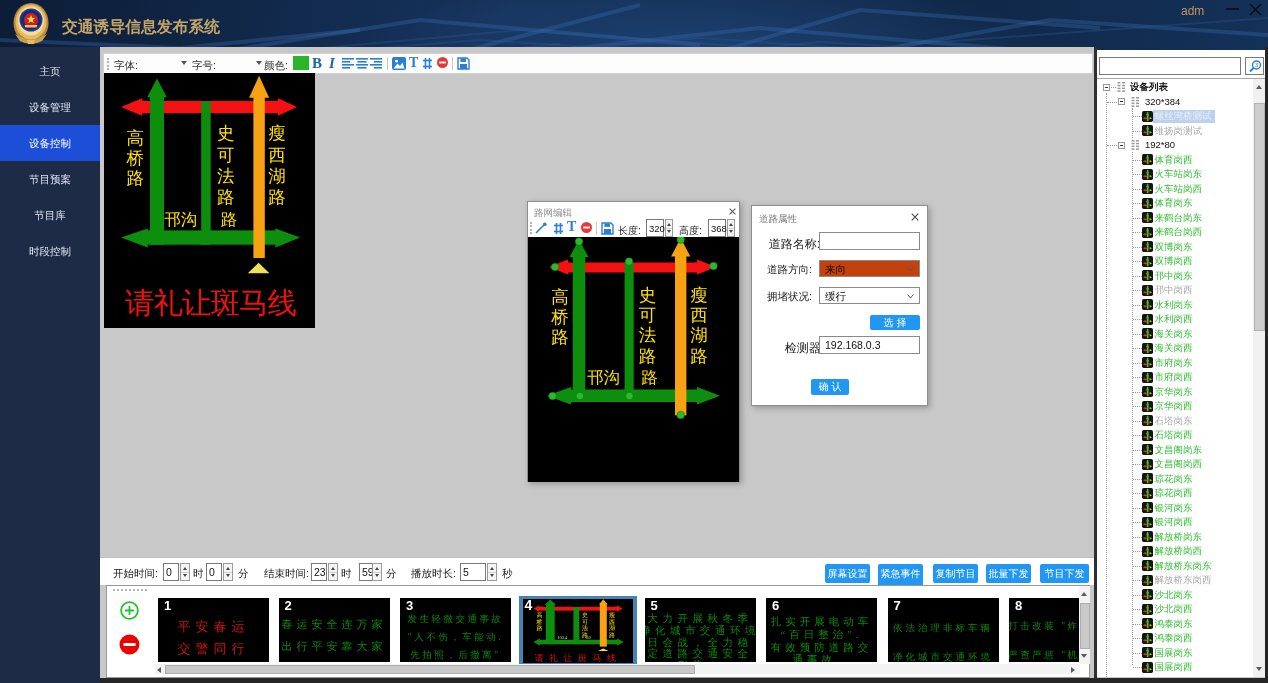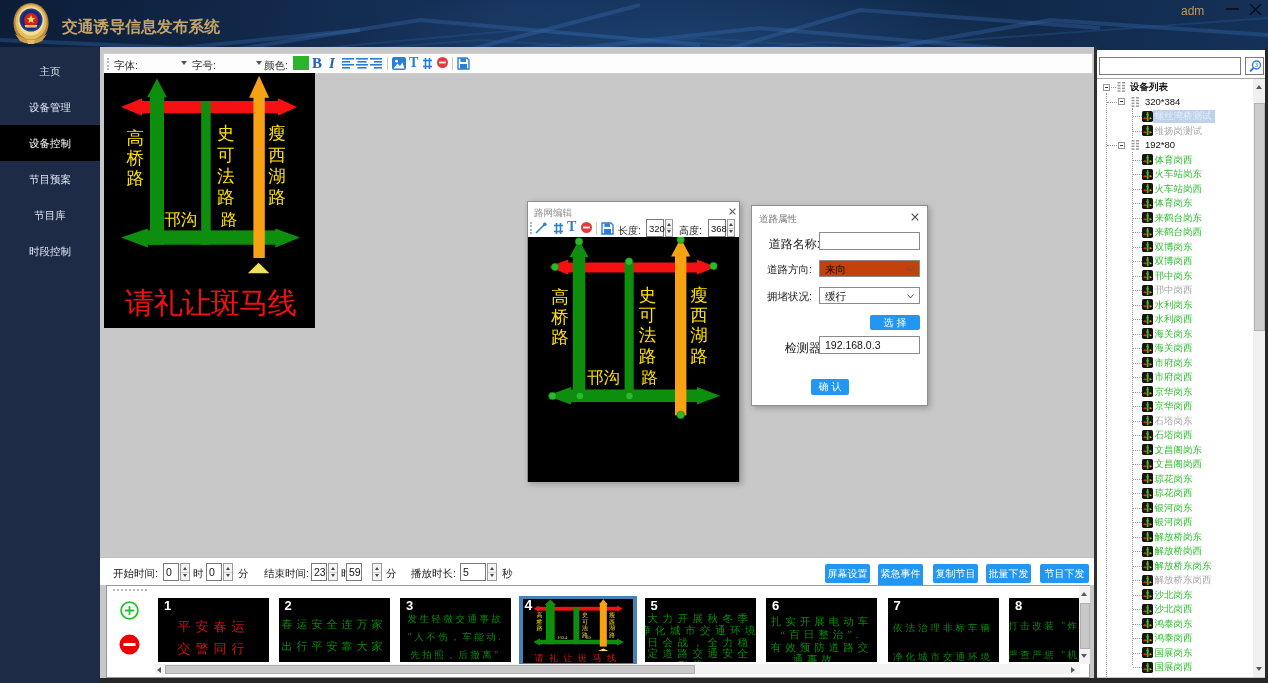--- a/index.html
+++ b/index.html
@@ -1,20 +1,20 @@
 <!DOCTYPE html>
 <html><head><meta charset="utf-8">
 <style>
 *{margin:0;padding:0;box-sizing:border-box;font-family:"Liberation Sans",sans-serif}
 html,body{width:1268px;height:683px;overflow:hidden;background:#c8c8c8;position:relative}
 .abs{position:absolute}
 #hdr{position:absolute;left:0;top:0;width:1268px;height:50px;background:radial-gradient(ellipse 500px 120px at 700px 55px,#1d4272 0%,rgba(20,45,80,0) 70%),linear-gradient(100deg,#0c1d37 0%,#16335c 40%,#102848 75%,#143158 100%);overflow:hidden}
 #side{position:absolute;left:0;top:47px;width:100px;height:636px;background:#1e2b47}
 #side .mi{position:absolute;left:0;width:100px;height:36px;line-height:36px;text-align:center;color:#dfe6f0;font-size:10.5px}
-#side .sel{background:#000000;color:#fff}
+#side .sel{background:#1d4ed8;color:#fff}
 #main{position:absolute;left:100px;top:47px;width:994px;height:631px;background:#c8c8c8;overflow:hidden}
 .dlg{position:absolute;background:#fff;border:1px solid #8e8e8e;box-shadow:2px 2px 6px rgba(0,0,0,0.25)}
 .btn{position:absolute;background:#2196f3;color:#fff;font-size:10px;text-align:center;border-radius:2px}
 #rp{position:absolute;left:1097px;top:50px;width:168px;height:627px;background:#fff}
 .trow{position:absolute;font-size:9.5px;white-space:nowrap}
 #bord-r{position:absolute;left:1265px;top:47px;width:3px;height:636px;background:#262626}
 #bord-b{position:absolute;left:100px;top:678px;width:1168px;height:5px;background:#262626}
 #bord-m{position:absolute;left:1094px;top:47px;width:3px;height:631px;background:#303030}
 .vsep{position:absolute;width:1px;height:13px;background:#c8c8c8;top:3px}
 .alico{position:absolute;top:4px;width:12px;height:11px}
@@ -166,21 +166,21 @@
       </div>
 <div class="abs" style="left:138px;top:9px;font-size:10.5px;color:#222">分</div>
 <div class="abs" style="left:164px;top:9px;font-size:10.5px;color:#222">结束时间:</div>
 <div class="abs" style="left:211px;top:5px;width:16px;height:18px;border:1px solid #7a7a7a;background:#fff;font-size:10.5px;color:#111;line-height:17px;padding-left:2px">23</div>
       <div class="abs" style="left:228px;top:5px;width:10px;height:18px;border:1px solid #9a9a9a;background:#f4f4f4">
         <div style="position:absolute;left:1.5px;top:3px;width:0;height:0;border-left:2.8px solid transparent;border-right:2.8px solid transparent;border-bottom:3.2px solid #444"></div>
         <div style="position:absolute;left:1.5px;bottom:3px;width:0;height:0;border-left:2.8px solid transparent;border-right:2.8px solid transparent;border-top:3.2px solid #444"></div>
         <div style="position:absolute;left:0;top:8px;width:8px;height:1px;background:#d0d0d0"></div>
       </div>
 <div class="abs" style="left:241px;top:9px;font-size:10.5px;color:#222">时</div>
-<div class="abs" style="left:246px;top:5px;width:16px;height:18px;border:1px solid #7a7a7a;background:#fff;font-size:10.5px;color:#111;line-height:17px;padding-left:2px">59</div>
+<div class="abs" style="left:259px;top:5px;width:16px;height:18px;border:1px solid #7a7a7a;background:#fff;font-size:10.5px;color:#111;line-height:17px;padding-left:2px">59</div>
       <div class="abs" style="left:272px;top:5px;width:10px;height:18px;border:1px solid #9a9a9a;background:#f4f4f4">
         <div style="position:absolute;left:1.5px;top:3px;width:0;height:0;border-left:2.8px solid transparent;border-right:2.8px solid transparent;border-bottom:3.2px solid #444"></div>
         <div style="position:absolute;left:1.5px;bottom:3px;width:0;height:0;border-left:2.8px solid transparent;border-right:2.8px solid transparent;border-top:3.2px solid #444"></div>
         <div style="position:absolute;left:0;top:8px;width:8px;height:1px;background:#d0d0d0"></div>
       </div>
 <div class="abs" style="left:286px;top:9px;font-size:10.5px;color:#222">分</div>
 <div class="abs" style="left:311px;top:9px;font-size:10.5px;color:#222">播放时长:</div>
 <div class="abs" style="left:360px;top:5px;width:26px;height:18px;border:1px solid #7a7a7a;background:#fff;font-size:10.5px;color:#111;line-height:17px;padding-left:2px">5</div>
       <div class="abs" style="left:387px;top:5px;width:10px;height:18px;border:1px solid #9a9a9a;background:#f4f4f4">
         <div style="position:absolute;left:1.5px;top:3px;width:0;height:0;border-left:2.8px solid transparent;border-right:2.8px solid transparent;border-bottom:3.2px solid #444"></div>

